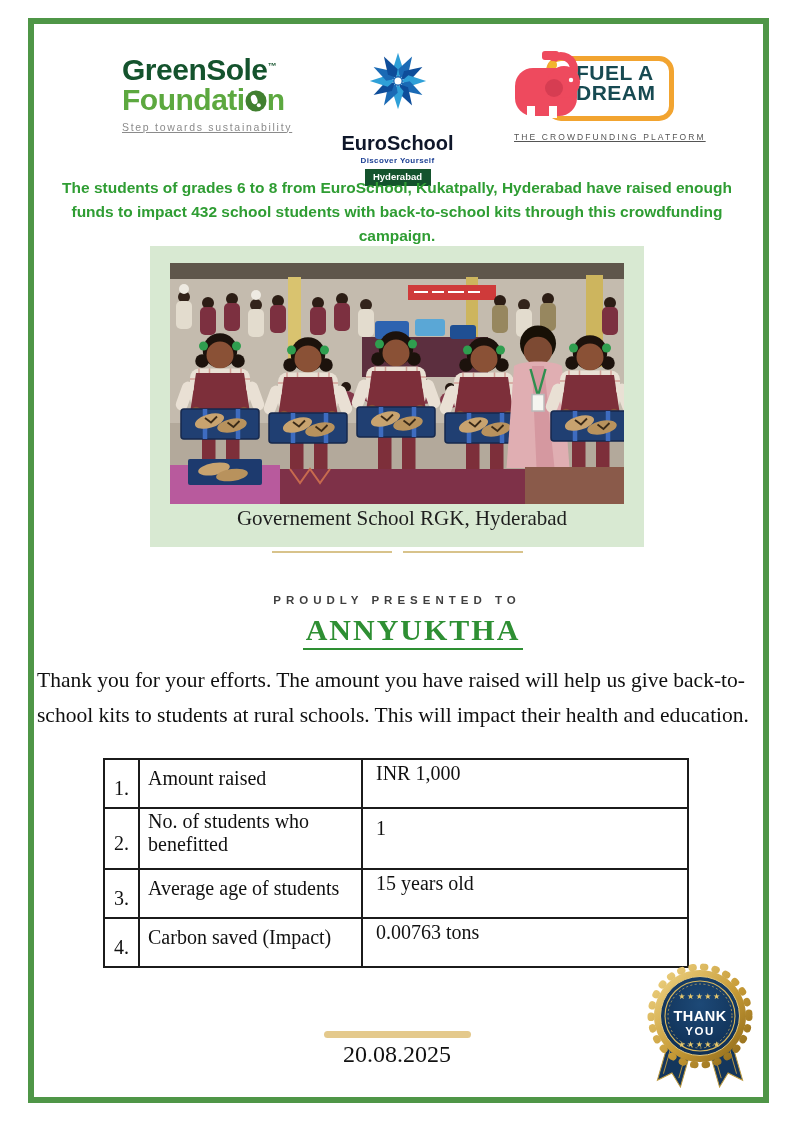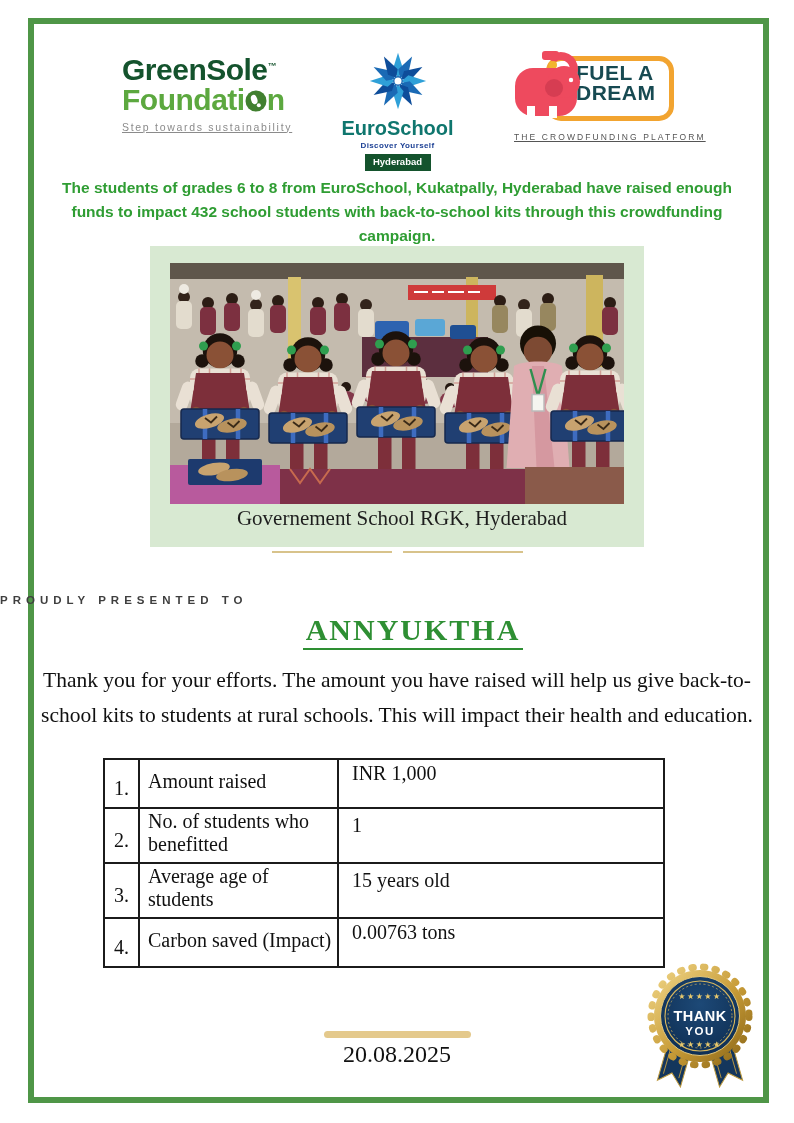--- a/index.html
+++ b/index.html
@@ -14,21 +14,21 @@
 
   
   .logo-gs { position:absolute; left:122px; top:56px; width:180px; }
   .gs-name  { font:700 30px/0.95 "Liberation Sans", sans-serif; color:#14532d; letter-spacing:-0.5px; }
   .gs-name sup { font-size:9px; letter-spacing:0; }
   .gs-name2 { font:700 30px/1.0 "Liberation Sans", sans-serif; color:#5ca83f; letter-spacing:-0.5px; }
   .gs-o { display:inline-block; vertical-align:-2px; }
   .gs-tag { font:400 10.5px "Liberation Sans", sans-serif; color:#8b8b8b; letter-spacing:1.7px; margin-top:4px;text-decoration:underline; }
 
   .logo-es { position:absolute; left:340px; top:50px; width:115px; text-align:center; }
-  .es-name { font:700 20px/1 "Liberation Sans", sans-serif; color:#0f766e; margin-top:2px; }
+  .es-name { font:700 20px/1 "Liberation Sans", sans-serif; color:#0f172a; margin-top:17px; }
   .es-tag  { font:700 8px/1 "Liberation Sans", sans-serif; color:#1b3f94; letter-spacing:.4px; margin-top:4px; }
   .es-city { background:#14532d; color:#fff; font:700 9.5px/1 "Liberation Sans", sans-serif;
              padding:3px 0 4px; margin:4px auto 0; width:66px; }
 
   .logo-fad { position:absolute; left:512px; top:55px; width:168px; }
   .fad-frame { position:absolute; left:34px; top:1px; width:118px; height:55px;
                border:5px solid #f2a430; border-radius:15px; }
   .fad-text { position:absolute; left:64px; top:8px; font:800 21px/0.95 "Liberation Sans", sans-serif;
               color:#174a52; letter-spacing:.5px; }
   .fad-eleph { position:absolute; left:0; top:-5px; }
@@ -43,34 +43,34 @@
   .photo-panel { position:absolute; left:150px; top:246px; width:494px; height:301px; background:#d8e9d2; }
   .photo { position:absolute; left:20px; top:17px; width:454px; height:241px; background:#a69d90; overflow:hidden; }
   .caption { position:absolute; left:0; right:0; top:262px; text-align:center;
              font:400 21px/1 "Liberation Serif", serif; color:#1e1e1e;padding-left:10px; }
 
   
   .cert-row { position:absolute; top:551px; left:0; width:100%; display:flex;
               align-items:center; justify-content:center; gap:11px; }
   .cert-line { width:120px; height:2px; background:#d8c38b; }
   .cert-title { font:500 26px/1.2 "Liberation Serif", serif; letter-spacing:2.5px; color:#3a3a3a; }
-  .presented { position:absolute; top:595px; left:0; width:100%; 
+  .presented { position:absolute; top:595px; left:0; width:100%; text-align:center;
                font:600 11.5px/1 "Liberation Sans", sans-serif; letter-spacing:5px; color:#3f3f3f; }
   .recipient-row { position:absolute; top:613px; left:0; width:100%; text-align:center;padding-left:16px; }
   .recipient { display:inline-block; font:600 30px/1.15 "Liberation Serif", serif; letter-spacing:2px;
                color:#2e8f33; border-bottom:2.5px solid #2e8f33; padding:0 3px 0; }
-  .message { position:absolute; top:663px; left:37px; width:720px; text-align:center;
+  .message { position:absolute; top:663px; left:37px; width:720px; text-align:left;
              font:400 21.5px/1.62 "Liberation Serif", serif; color:#101010; }
 
   
   .stats { position:absolute; left:103px; top:758px; border-collapse:collapse; }
   .stats td { border:2px solid #1b1b1b; height:49px; font:400 20px "Liberation Serif", serif;
               color:#111; box-sizing:border-box; }
   .c-num   { width:35px;  text-align:center; vertical-align:middle; padding-top:10px; }
-  .c-label { width:199px; padding-left:8px;  vertical-align:middle; padding-bottom:6px; }
+  .c-label { width:223px; padding-left:8px;  vertical-align:middle; padding-bottom:12px; }
   .c-value { width:326px; padding-left:13px; vertical-align:middle; padding-bottom:22px; }
 
   
   .date-bar  { position:absolute; left:324px; top:1031px; width:147px; height:7px;
                border-radius:4px; background:#e4c98c; }
   .date-text { position:absolute; top:1040px; left:0; width:100%; text-align:center;
                font:400 24px/1.2 "Liberation Serif", serif; color:#111; }
   .badge { position:absolute; left:645px; top:962px; }
 </style>
 </head>

